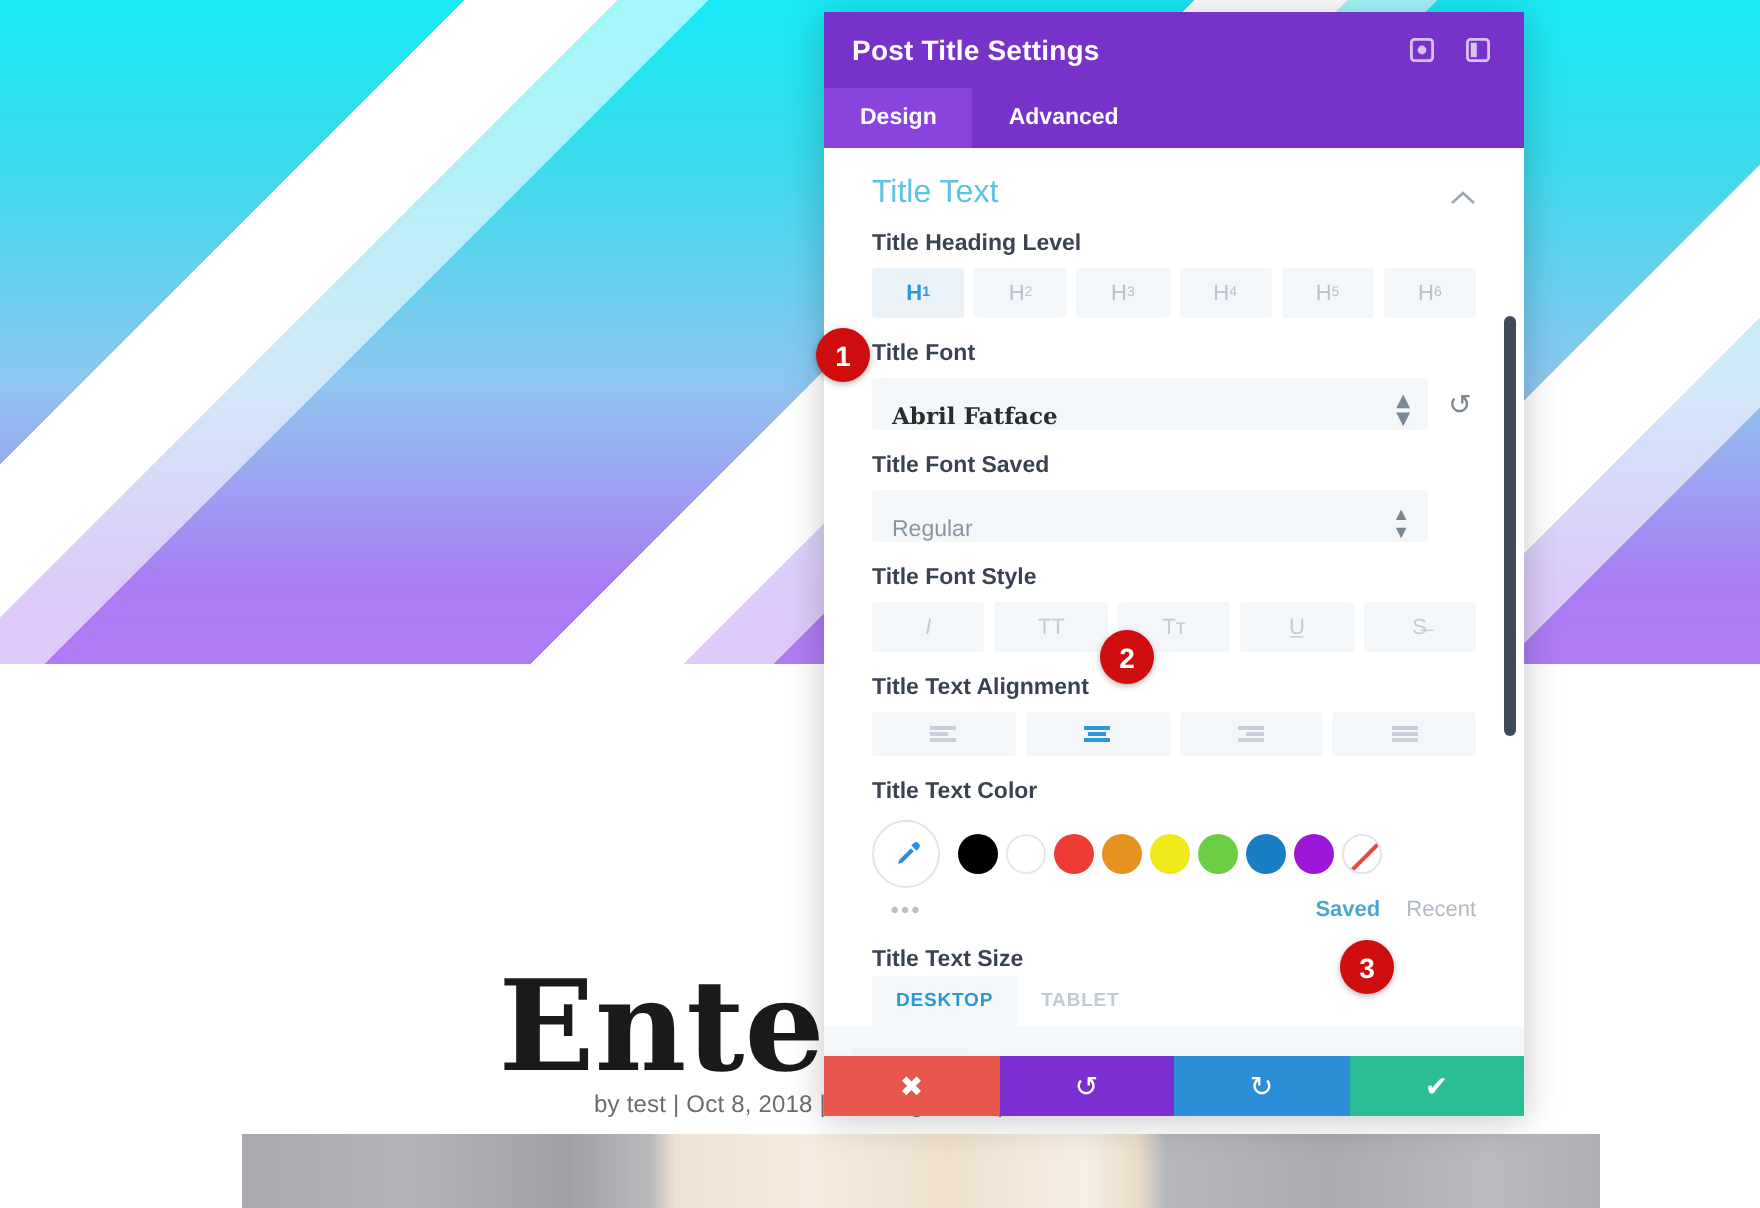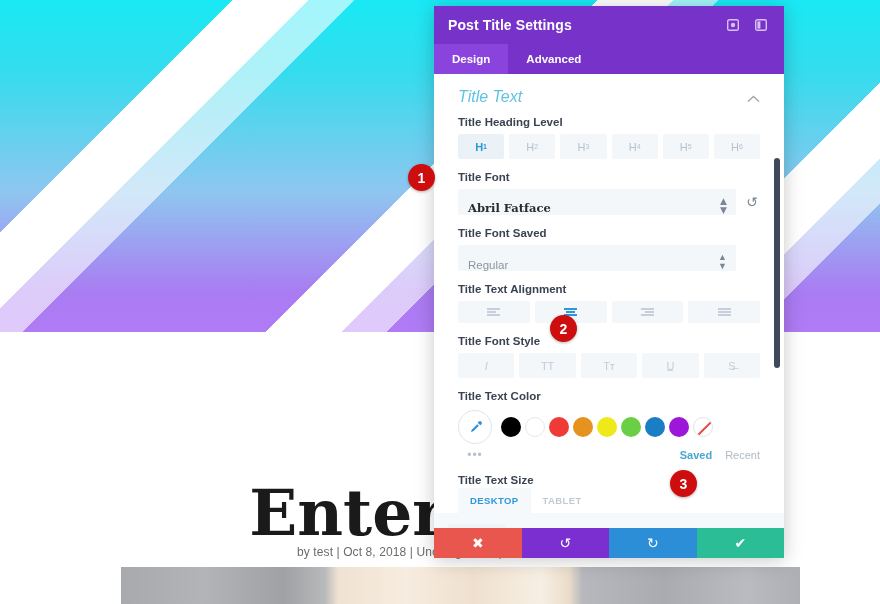--- a/index.html
+++ b/index.html
@@ -54,21 +54,21 @@
     position: absolute; left: 121px; top: 567px; width: 679px; height: 37px;
     background:
       linear-gradient(90deg,
         #a8a9ad 0%, #b3b4b7 12%, #a0a1a4 24%, #b8b9bb 30%,
         #f0e2d2 32%, #f6ecdf 42%, #efe0ce 52%, #f7efe4 62%, #eadcc9 66%,
         #b6b8bd 68%, #a9abb0 80%, #b9bbc0 92%, #adafb4 100%);
   }
 
   
   #modal {
-    position: absolute; left: 434px; top: 6px;
+    position: absolute; left: 412px; top: 6px;
     width: 350px; height: 552px;
     background: #000000;
     box-shadow: 0 2px 18px rgba(0,0,0,0.22);
     display: flex; flex-direction: column;
     overflow: hidden;
   }
 
   .modal-header {
     height: 38px; background: #7632c9;
     display: flex; align-items: center;
@@ -104,21 +104,20 @@
     position: absolute; right: 2px; top: 2px; bottom: 2px; width: 6px;
   }
   .scrollthumb {
     position: absolute; right: 2px; top: 82px; width: 6px; height: 210px;
     background: #3f4a59; border-radius: 3px;
   }
 
   .section-head {
     display: flex; align-items: flex-end; justify-content: space-between;
     padding: 14px 24px 10px 24px;
-    font-style: italic;
   }
   .section-title { font-size: 16px; color: #5ec3e0; font-weight: normal; }
   .chev { color: #9aa6b2; font-size: 12px; }
 
   .field { padding: 0 24px 0 24px; margin-bottom: 12px; }
   .field-label {
     font-size: 11.5px; font-weight: bold; color: #3a4352;
     margin-bottom: 6px;
   }
 
@@ -340,20 +339,31 @@
       <div class="select-row">
         <div class="select">
           <span>Regular</span>
           <span class="updown">▲<br>▼</span>
         </div>
         <div class="reset-ico" style="visibility:hidden"></div>
       </div>
     </div>
 
     <div class="field">
+      <div class="field-label">Title Font Style</div>
+      <div class="btn-group">
+        <div class="sbtn" style="font-style:italic">I</div>
+        <div class="sbtn">TT</div>
+        <div class="sbtn">Tт</div>
+        <div class="sbtn">U̲</div>
+        <div class="sbtn">S̶</div>
+      </div>
+    </div>
+
+    <div class="field">
       <div class="field-label">Title Text Alignment</div>
       <div class="btn-group">
         <div class="abtn">
           <div>
               <span class="abar" style="width:13px"></span>
               <span class="abar" style="width:9px"></span>
               <span class="abar" style="width:13px"></span>
             </div>
         </div>
         <div class="abtn active">
@@ -370,31 +380,20 @@
               <span class="abar" style="width:13px;margin-left:auto"></span>
             </div>
         </div>
         <div class="abtn">
           <div>
               <span class="abar" style="width:13px"></span>
               <span class="abar" style="width:13px"></span>
               <span class="abar" style="width:13px"></span>
             </div>
         </div>
-      </div>
-    </div>
-
-    <div class="field">
-      <div class="field-label">Title Font Style</div>
-      <div class="btn-group">
-        <div class="sbtn" style="font-style:italic">I</div>
-        <div class="sbtn">TT</div>
-        <div class="sbtn">Tт</div>
-        <div class="sbtn">U̲</div>
-        <div class="sbtn">S̶</div>
       </div>
     </div>
 
     <div class="field">
       <div class="field-label">Title Text Color</div>
       <div class="swatches">
         <div class="picker">
           <svg width="15" height="15" viewBox="0 0 16 16" aria-hidden="true">
             <path d="M11.6 1.6a2 2 0 0 1 2.8 2.8l-1.3 1.3-2.8-2.8 1.3-1.3z" fill="#2d8fdd"></path>
             <path d="M10 4.4l1.6 1.6-6 6-2.4.8.8-2.4 6-6z" fill="#2d8fdd"></path>

